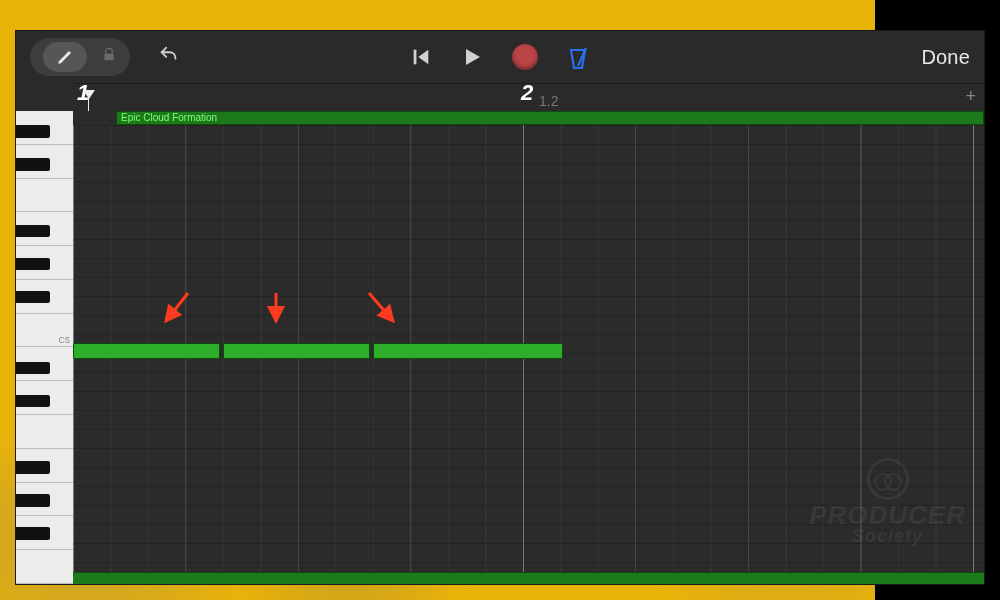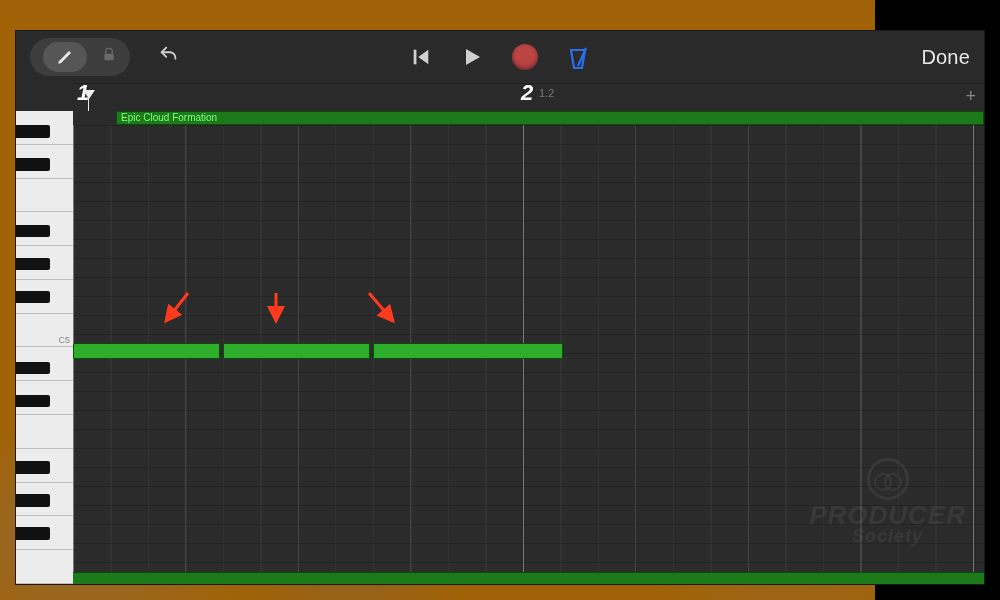--- a/index.html
+++ b/index.html
@@ -1,17 +1,17 @@
 <!DOCTYPE html>
 <html><head>
 <meta charset="utf-8">
 <style>
   * { margin: 0; padding: 0; box-sizing: border-box; }
   html, body { width: 1000px; height: 600px; background: #000; font-family: -apple-system, Helvetica, Arial, sans-serif; overflow: hidden; }
-  .stage { position: relative; width: 875px; height: 600px; background: #a16207; padding-left: 16px; }
+  .stage { position: relative; width: 875px; height: 600px; background: #eab308; padding-left: 16px; }
   .bg-smoke {
     position: absolute; inset: 0;
     background:
       radial-gradient(ellipse 300px 200px at 10% 90%, rgba(120,120,125,0.35), transparent 60%),
       radial-gradient(ellipse 260px 180px at 90% 88%, rgba(120,120,125,0.30), transparent 60%),
       radial-gradient(ellipse 200px 120px at 40% 95%, rgba(100,100,105,0.25), transparent 60%);
   }
   .app {
     position: absolute; left: 15px; top: 30px; width: 970px; height: 555px;
     background: #2a2a2a; border: 1px solid #1a1a1a;
@@ -45,21 +45,21 @@
     letter-spacing: 0.2px; cursor: pointer;
   }
   .orange-dot { position: absolute; right: 8px; top: 6px; width: 5px; height: 5px; border-radius: 50%; background: #d88a2a; }
 
   
   .ruler {
     height: 28px; background: #2a2a2a; border-top: 1px solid #1e1e1e;
     display: flex; position: relative; margin-left: 57px;
   }
   .ruler .bar-label { position: absolute; top: -4px; font-size: 22px; font-weight: 700; font-style: italic; color: #fff; }
-  .ruler .sub-label { position: absolute; top: 3px; font-size: 11px; color: #777; }
+  .ruler .sub-label { position: absolute; top: 9px; font-size: 14px; color: #777; }
   .ruler .plus { position: absolute; right: 8px; top: 2px; color: #888; font-size: 18px; font-weight: 300; }
   .playhead {
     position: absolute; top: 6px; width: 0; height: 0;
     border-left: 6px solid transparent; border-right: 6px solid transparent;
     border-top: 9px solid #eee;
   }
   .playhead-line {
     position: absolute; top: 14px; width: 1px; height: 14px; background: #eee;
   }
 

